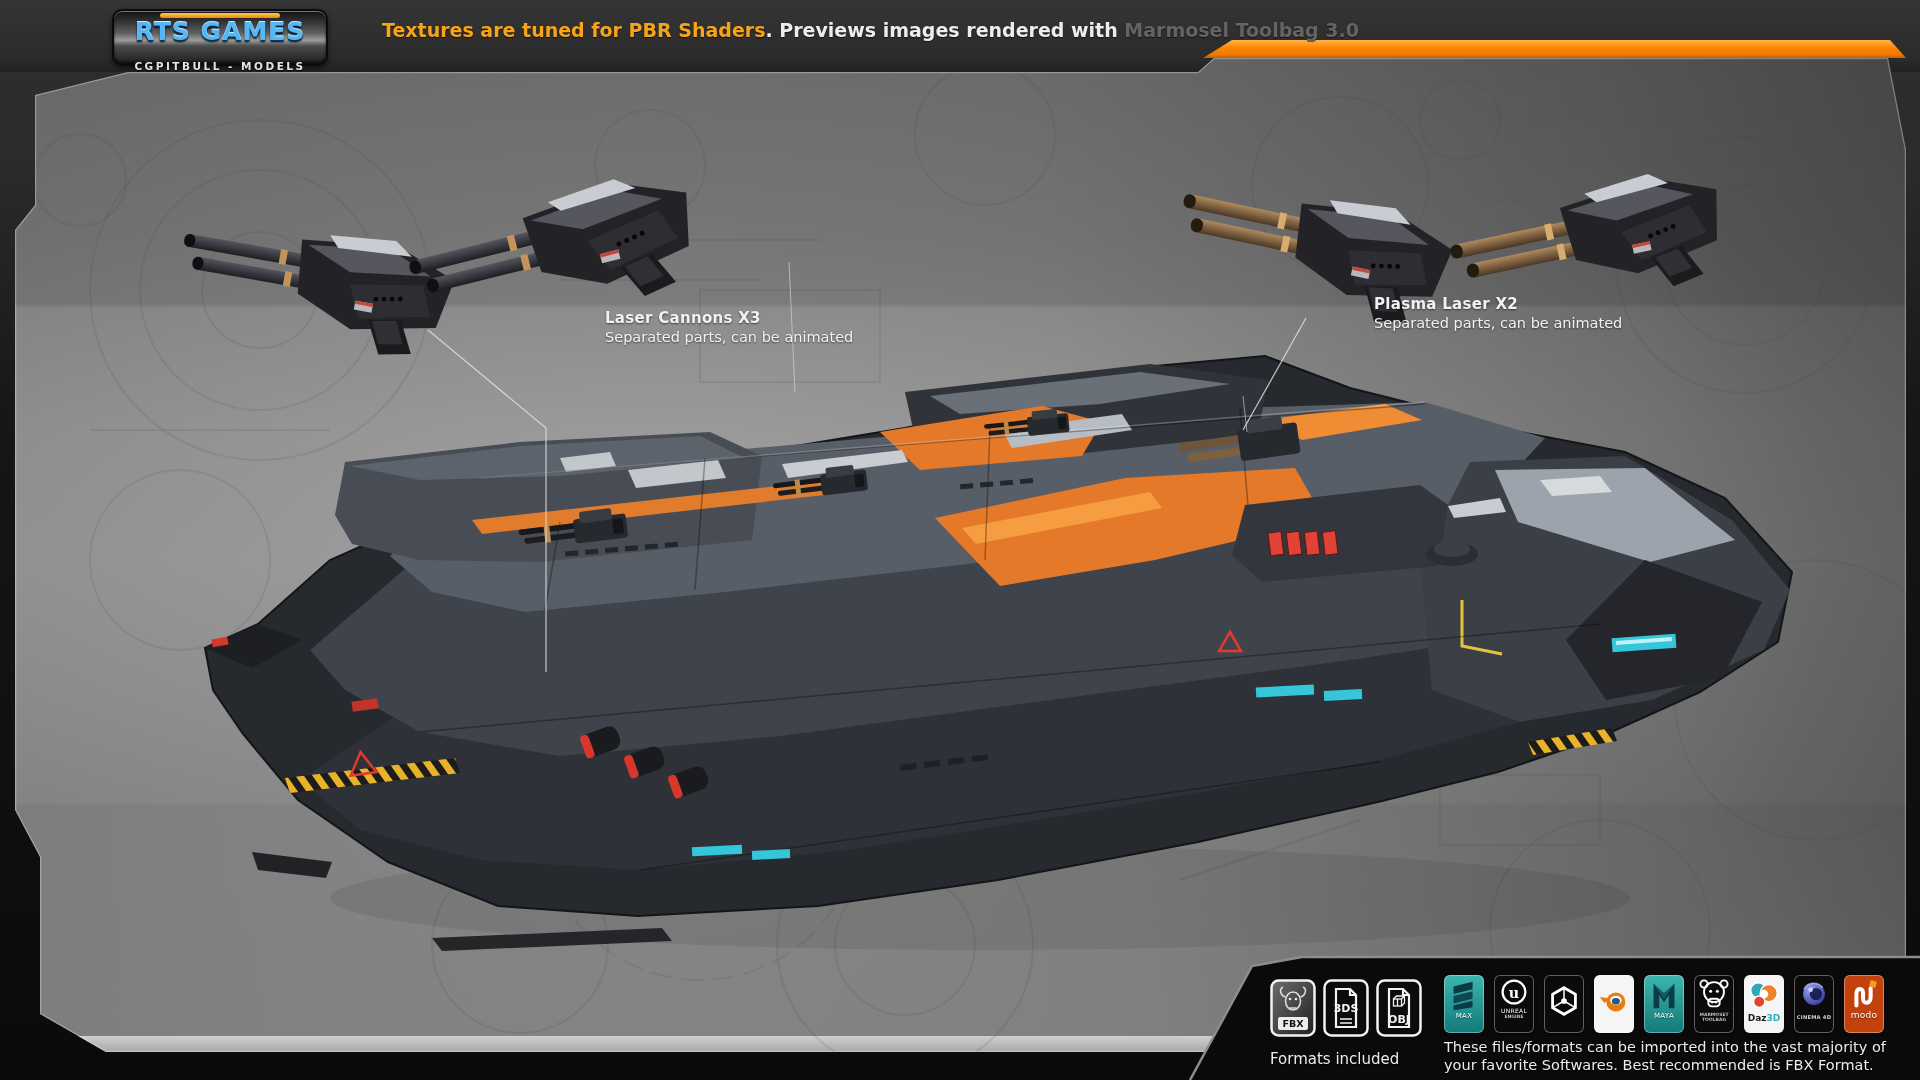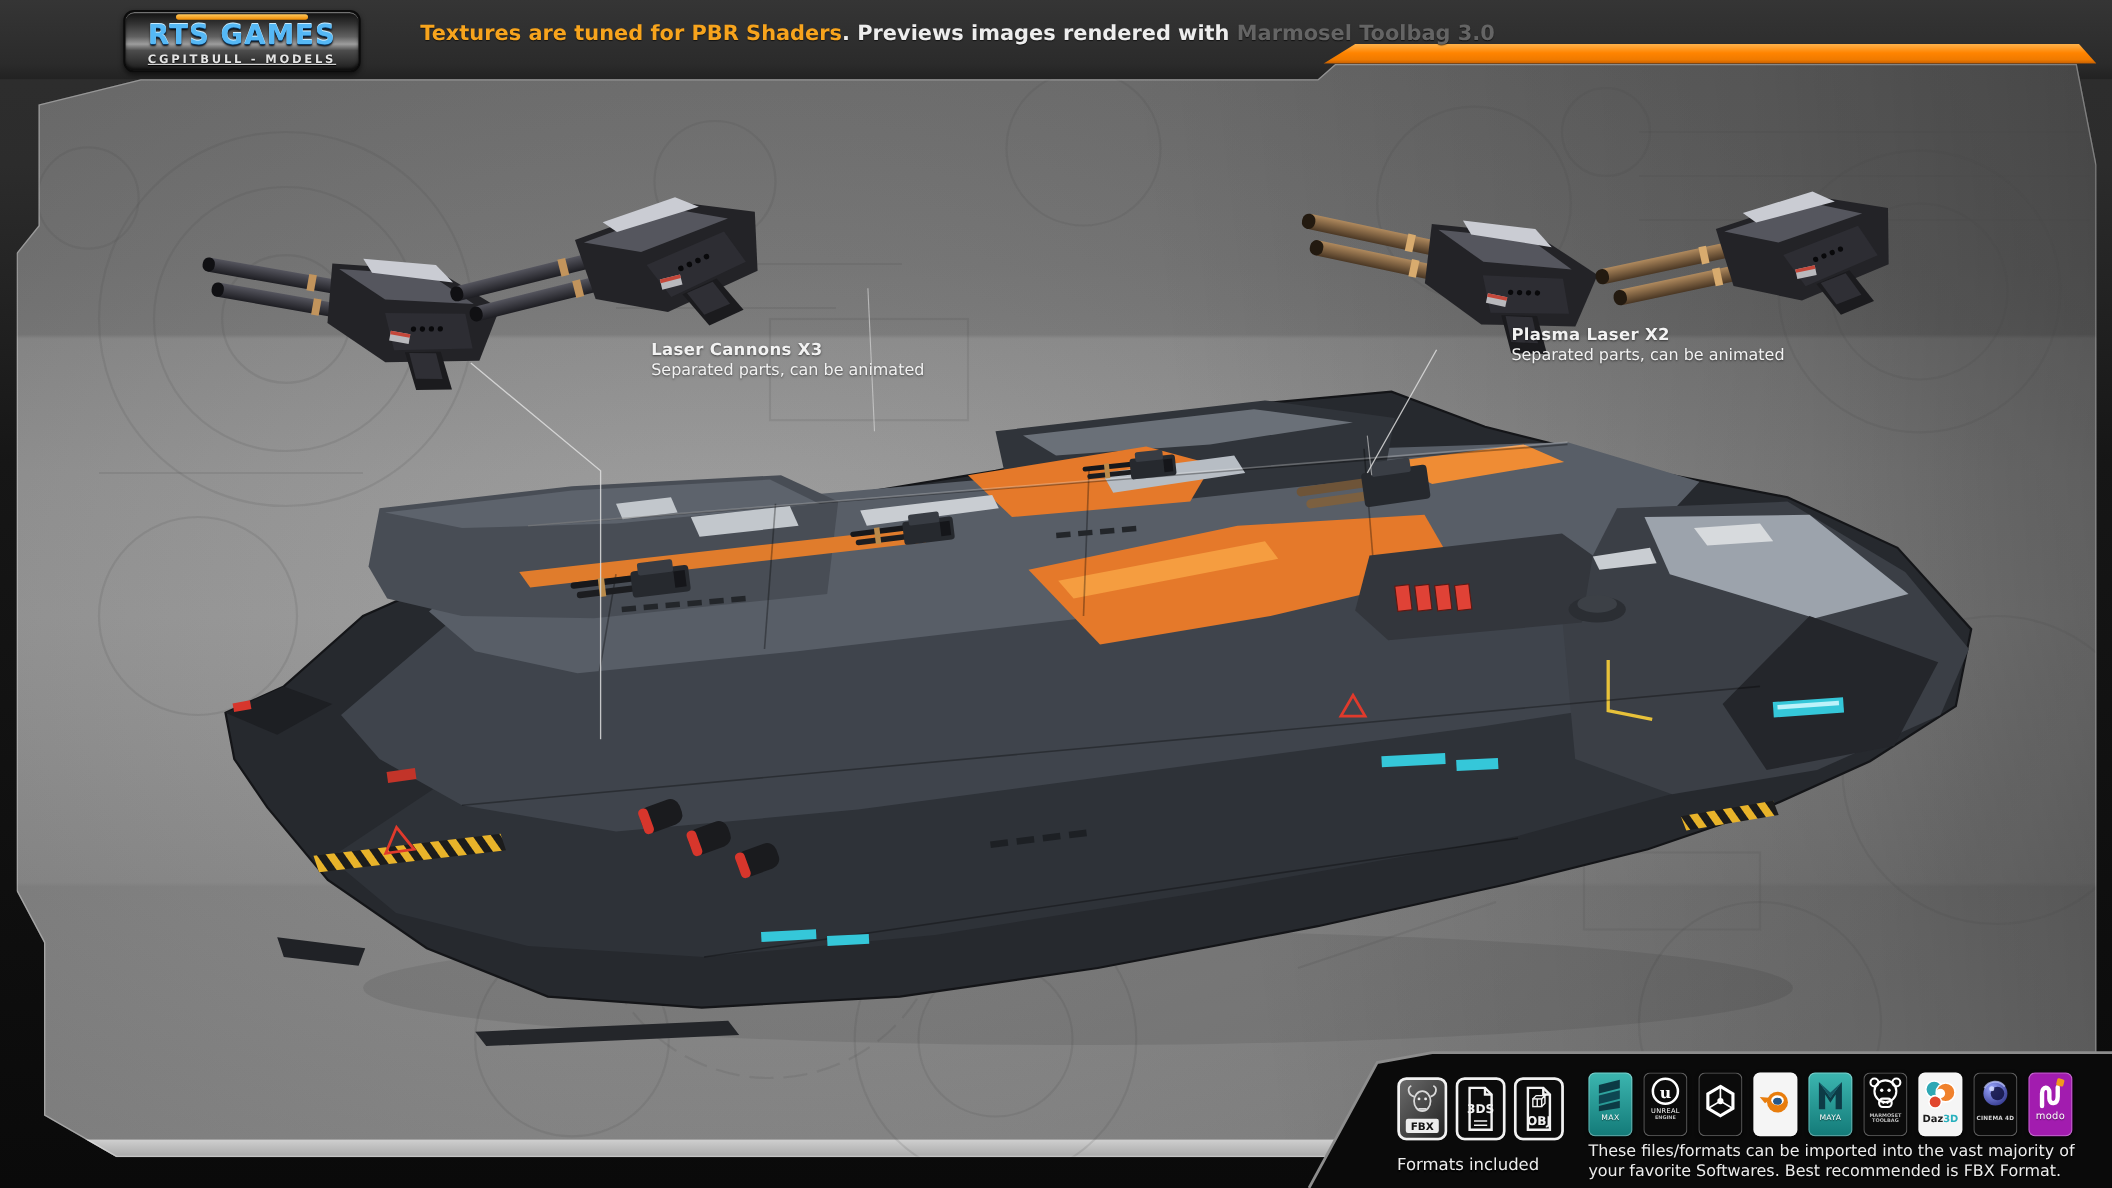--- a/index.html
+++ b/index.html
@@ -14,22 +14,22 @@
     clip-path:polygon(29px 0,687px 0,703px 18px,0 18px);
     background:linear-gradient(180deg,#ffb24a 0,#ff8400 45%,#ef7a00 80%,#c35e02 100%);}
   .logo-plate{position:absolute;left:112px;top:9px;width:216px;height:57px;z-index:4;
     border-radius:10px;border:2px solid #0b0b0b;box-sizing:border-box;text-align:center;
     background:linear-gradient(180deg,#101010 0,#333 20%,#606060 42%,#9d9d9d 55%,#4c4c4c 66%,#1d1d1d 100%);
     box-shadow:inset 0 1px 0 rgba(255,255,255,.4),inset 0 -2px 3px rgba(0,0,0,.65),0 2px 5px rgba(0,0,0,.55);}
   .logo-accent{position:absolute;left:46px;right:46px;top:2px;height:5px;border-radius:3px;
     background:linear-gradient(180deg,#ffc95e,#ef8a00);}
   .logo-title{margin-top:8px;font-size:25px;line-height:1;font-weight:800;letter-spacing:1px;
     color:#55b8f5;text-shadow:0 -1px 0 #c9ecff,0 1px 0 #093a67,0 2px 2px #000;}
-  .logo-sub{margin-top:4px;font-size:10.5px;font-weight:700;letter-spacing:2.5px;color:#e4e4e4;
-    text-shadow:0 1px 1px #000;text-decoration:underline;}
+  .logo-sub{margin-top:16px;font-size:10.5px;font-weight:700;letter-spacing:2.5px;color:#e4e4e4;
+    text-shadow:0 1px 1px #000;}
   .tagline{position:absolute;left:382px;top:0;height:60px;display:flex;align-items:center;z-index:4;
     font-size:19px;font-weight:700;white-space:pre;text-shadow:0 1px 1px rgba(0,0,0,.6);}
   .tag-hl{color:#f7a41d;} .tag-n{color:#ededed;} .tag-m{color:#646464;}
 
   
   .content{position:absolute;left:0;top:0;width:1920px;height:1080px;z-index:2;
     clip-path:polygon(35px 95px,128px 72px,1198px 72px,1214px 58px,1888px 58px,1906px 150px,
       1906px 1006px,1862px 1052px,106px 1052px,40px 1014px,40px 857px,15px 810px,15px 230px,35px 205px);
     background:
       radial-gradient(1400px 900px at 34% 52%, rgba(255,255,255,.06), rgba(0,0,0,.16) 85%),
@@ -49,21 +49,21 @@
   .bottom-panel{position:absolute;left:0;top:0;z-index:6;pointer-events:none;}
   .formats{position:absolute;left:1270px;top:979px;z-index:7;}
   .formats-row{display:flex;gap:7px;}
   .caption{margin-top:13px;font-size:15px;color:#ececec;text-shadow:0 1px 1px #000;}
   .software{position:absolute;left:1444px;top:975px;z-index:7;width:480px;}
   .badges{display:flex;gap:10px;}
   .badge{width:40px;height:58px;border-radius:6px;display:flex;flex-direction:column;align-items:center;
     box-shadow:inset 0 0 0 1px rgba(255,255,255,.35),0 1px 3px rgba(0,0,0,.6);overflow:hidden;}
   .badge svg{flex:0 0 auto;}
   .b-dark{background:#0b0b0b;} .b-teal{background:linear-gradient(180deg,#3cb6b0,#137a78);}
-  .b-white{background:#f5f5f5;align-items:center;} .b-gray{background:#a21caf;}
+  .b-white{background:#f5f5f5;align-items:center;} .b-gray{background:#c2410c;}
   .blabel{font-size:7px;font-weight:400;letter-spacing:.3px;color:#fff;line-height:1.15;
     text-align:right;text-shadow:0 1px 1px rgba(0,0,0,.5);margin-top:-3px;}
   .bsub{font-size:4.5px;font-weight:700;color:#bdbdbd;text-align:center;line-height:1.1;}
   .lbl-c4d{font-size:5.2px;color:#d4d4d4;letter-spacing:.2px;}
   .lbl-modo{font-size:9px;}
   .lbl-daz{display:flex;margin-top:-4px;}
   .dz1{font-size:9px;font-weight:700;color:#1d1d1d;text-shadow:none;}
   .dz2{font-size:9px;font-weight:700;color:#28b0bd;text-shadow:none;}
   .soft-caption{margin-top:6px;font-size:14.5px;line-height:17.5px;color:#ececec;
     text-shadow:0 1px 1px #000;width:474px;}
@@ -294,21 +294,21 @@
           <use href="#gunBronze"></use>
         </g>
       <g transform="translate(1602,238) rotate(-12)">
           <use href="#gunBronze"></use>
         </g>
 
       <polyline points="428,330 546,428 546,672" fill="none" stroke="#dedede" stroke-width="1.2" opacity="0.85"></polyline>
       <polyline points="1306,318 1243,430" fill="none" stroke="#dedede" stroke-width="1.2" opacity="0.85"></polyline>
     </svg>
 
-    <div class="callout" style="left:592px;top:309px">
+    <div class="callout" style="left:605px;top:309px">
       <div class="ct">Laser Cannons X3</div>
       <div class="cs">Separated parts, can be animated</div>
     </div>
     <div class="callout" style="left:1374px;top:295px">
       <div class="ct">Plasma Laser X2</div>
       <div class="cs">Separated parts, can be animated</div>
     </div>
   </div>
 
   <div class="orange-bar"></div>

